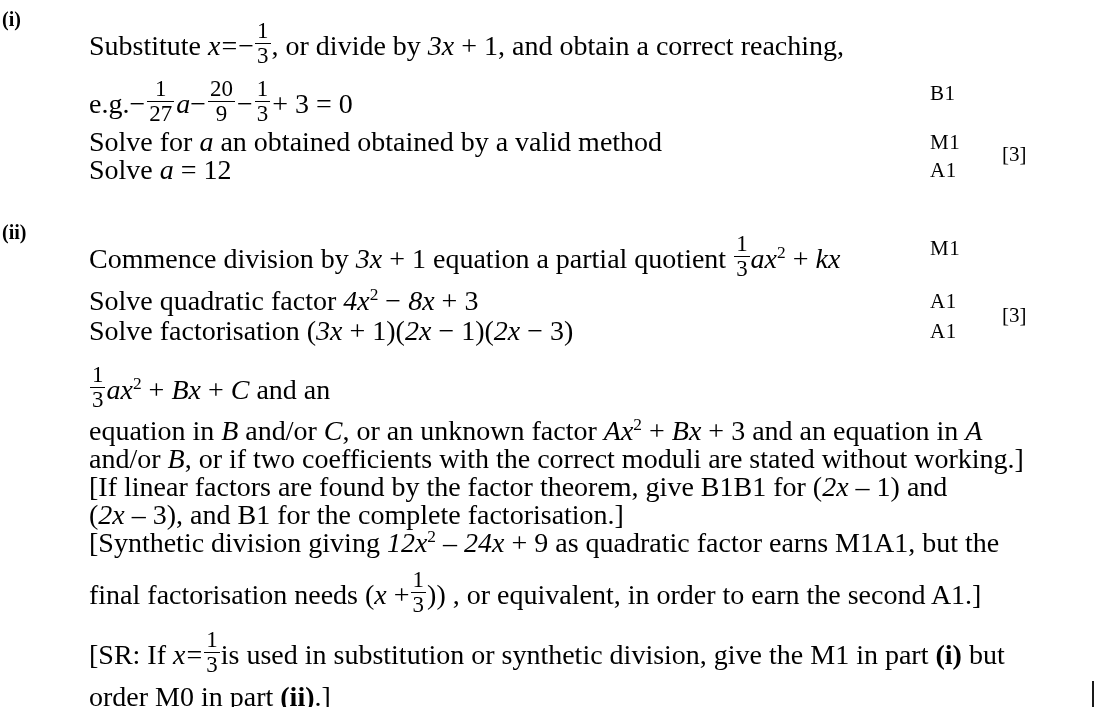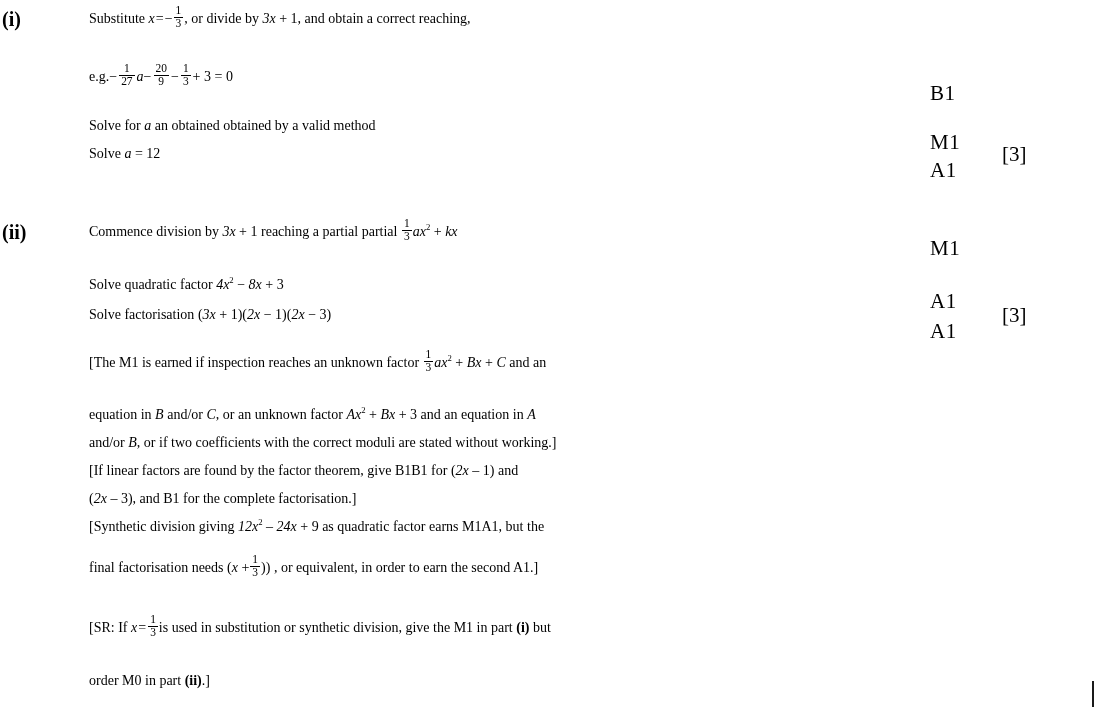--- a/index.html
+++ b/index.html
@@ -32,22 +32,22 @@
     position: absolute;
     left: 2px;
     top: 0;
     font-weight: bold;
     font-size: 20px;
     line-height: 26px;
   }
   .body {
     position: absolute;
     left: 89px;
-    top: 0;
-    font-size: 14px;
+    top: 16px;
+    font-size: 28px;
     line-height: 26px;
     white-space: nowrap;
   }
   .mark {
     position: absolute;
     left: 930px;
     top: 16px;
     font-size: 21px;
     line-height: 26px;
     letter-spacing: 0.5px;
@@ -144,21 +144,21 @@
     </div>
     <div class="mark">A1</div>
     <div class="total">[3]</div>
   </div>
 
   <div class="row" style="top:219px;">
     <div class="part">(ii)</div>
     <div class="body">
       <span>Commence division by</span>
       <span><span class="mathvar">3x</span> + 1</span>
-      <span>reaching a partial partial</span>
+      <span>equation a partial quotient</span>
       <span class="frac tight"><span class="num">1</span><span class="den">3</span></span><span class="mathvar">ax</span><sup class="expn">2</sup>
       <span>+ <span class="mathvar">kx</span></span>
     </div>
     <div class="mark">M1</div>
     <div class="total"></div>
   </div>
 
   <div class="row" style="top:272px;">
     <div class="body">
       <span>Solve quadratic factor</span>
@@ -172,21 +172,20 @@
     <div class="body">
       <span>Solve factorisation</span>
       <span>(<span class="mathvar">3x</span> + 1)(<span class="mathvar">2x</span> − 1)(<span class="mathvar">2x</span> − 3)</span>
     </div>
     <div class="mark">A1</div>
     <div class="total">[3]</div>
   </div>
 
   <div class="row" style="top:350px;">
     <div class="body">
-      <span>[The M1 is earned if inspection reaches an unknown factor</span>
       <span class="frac tight"><span class="num">1</span><span class="den">3</span></span><span class="mathvar">ax</span><sup class="expn">2</sup>
       <span>+ <span class="mathvar">B</span><span class="mathvar">x</span> + <span class="mathvar">C</span> and an</span>
     </div>
   </div>
 
   <div class="row" style="top:402px;">
     <div class="body">
       <span>equation in <span class="mathvar">B</span> and/or <span class="mathvar">C</span>, or an unknown factor</span>
       <span><span class="mathvar">Ax</span><sup class="expn">2</sup> + <span class="mathvar">Bx</span> + 3</span>
       <span>and an equation in <span class="mathvar">A</span></span>

